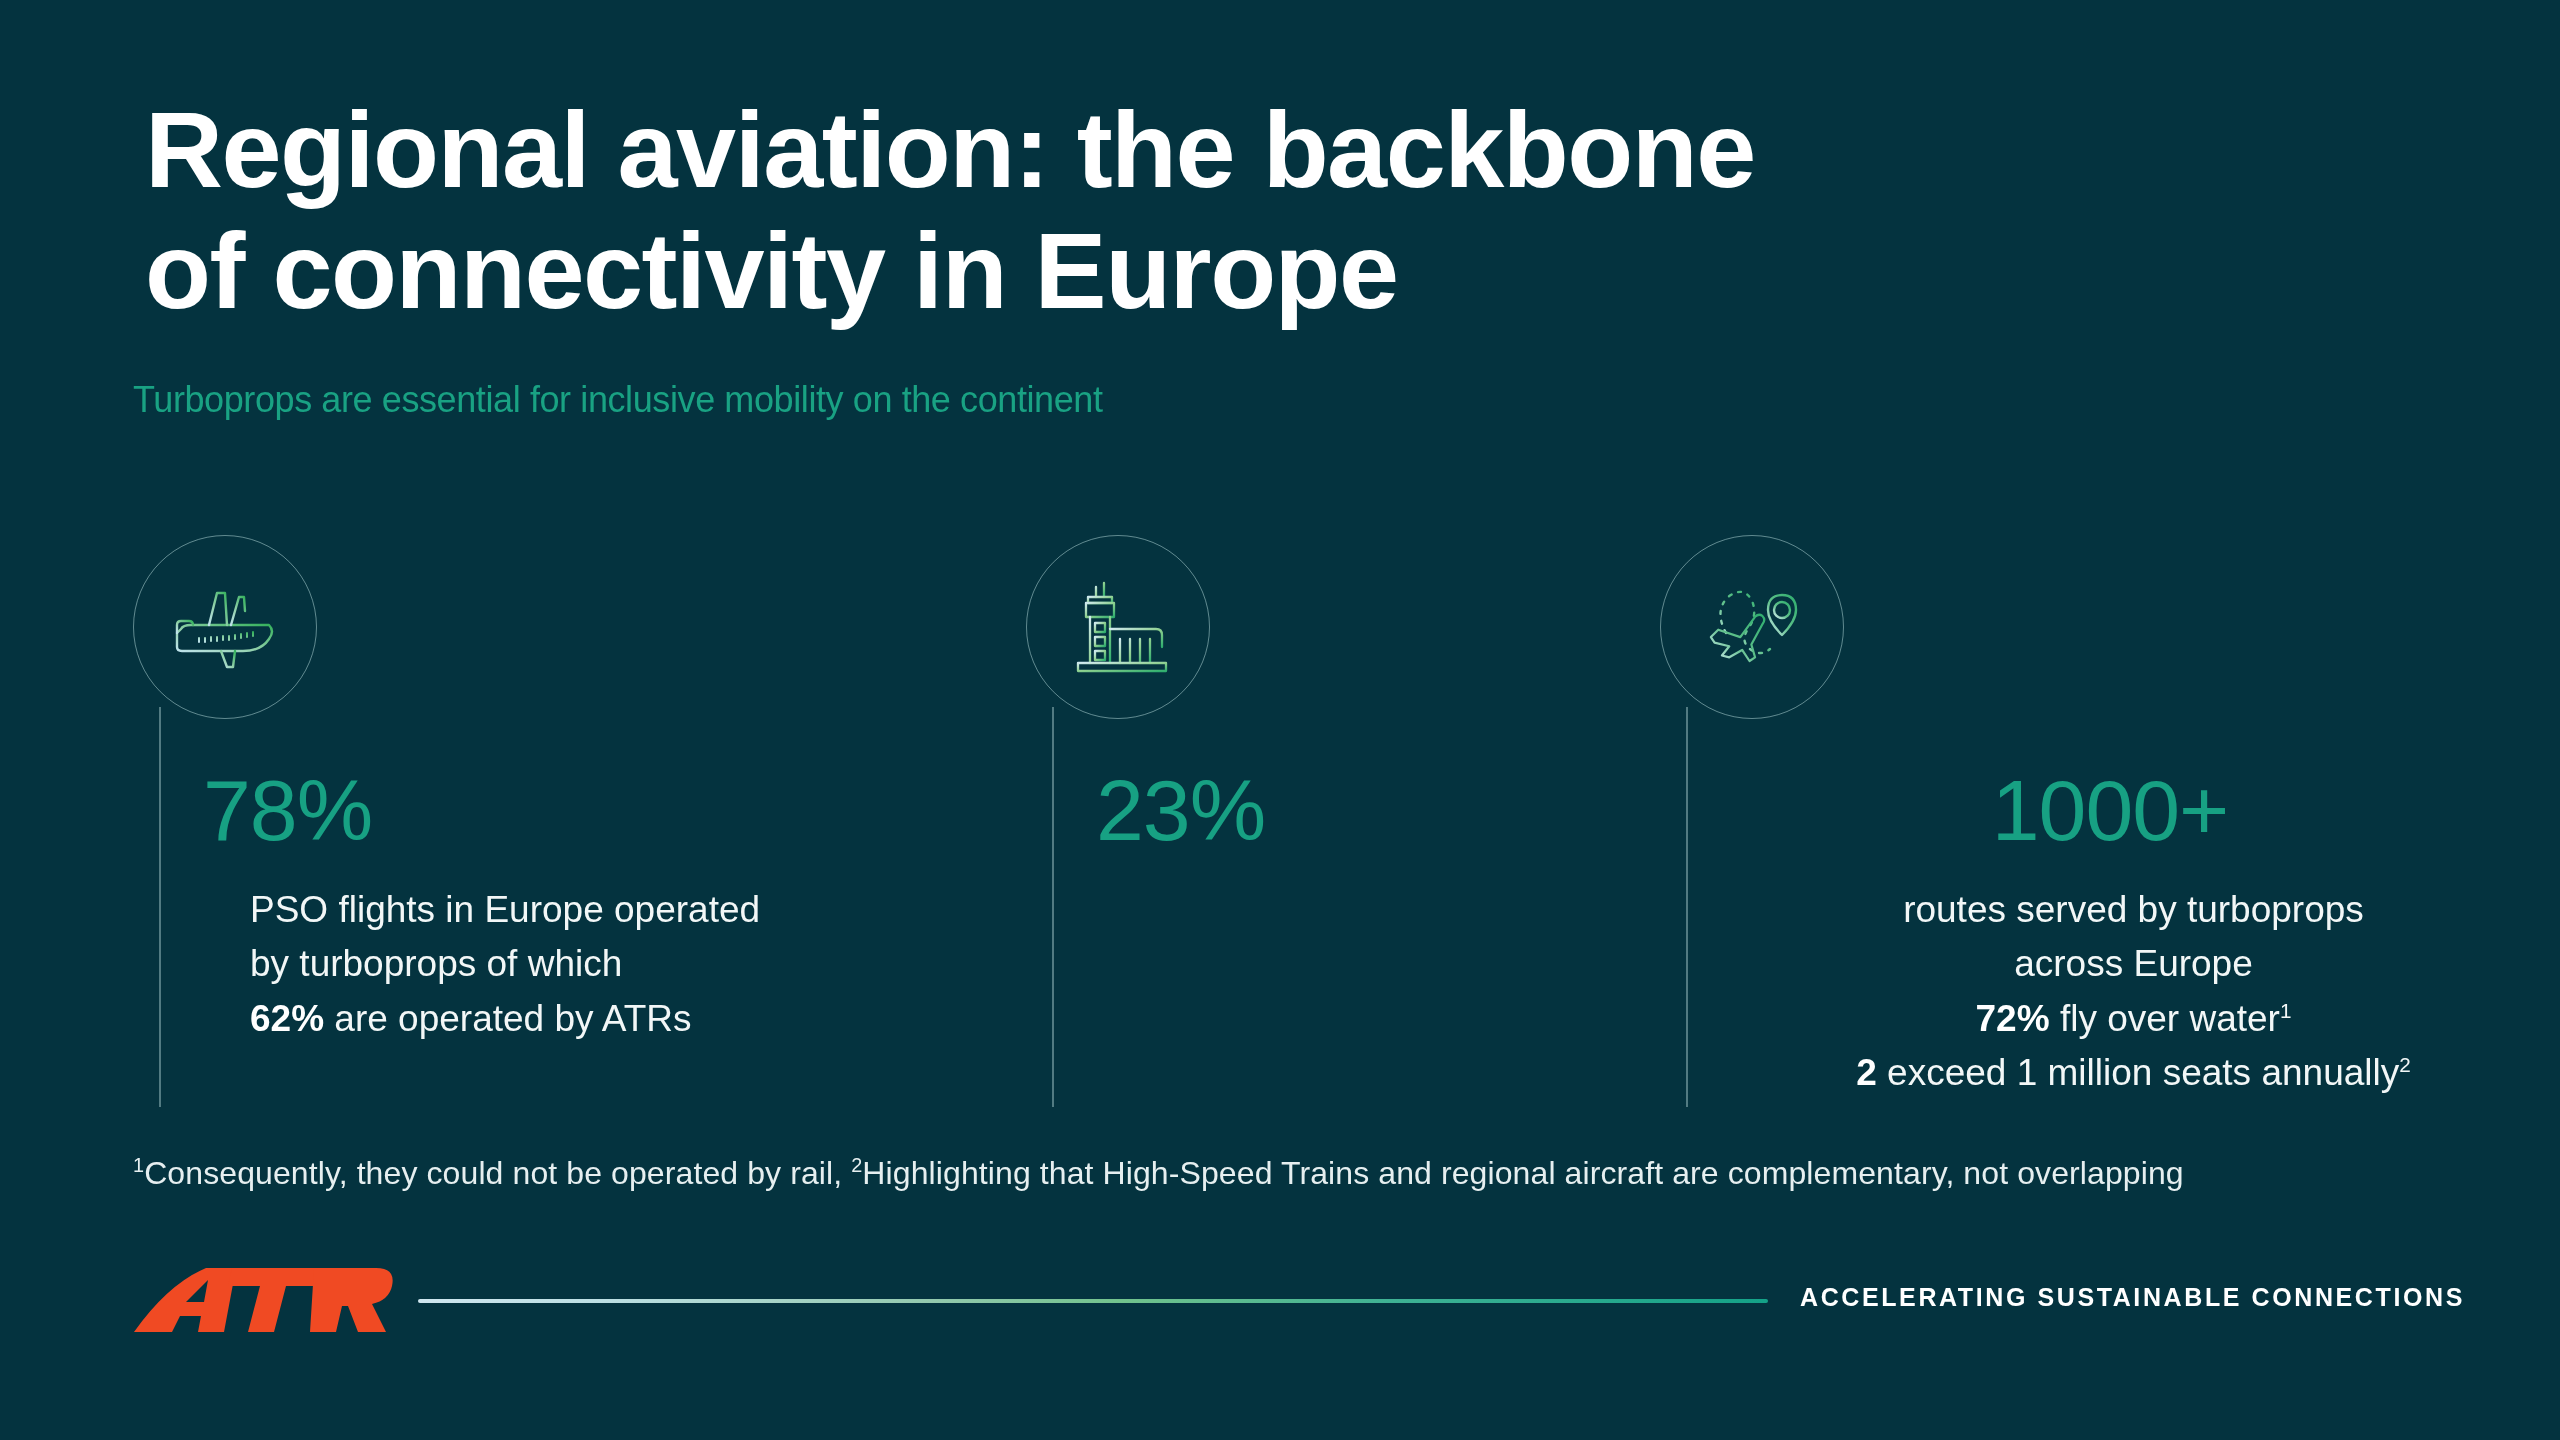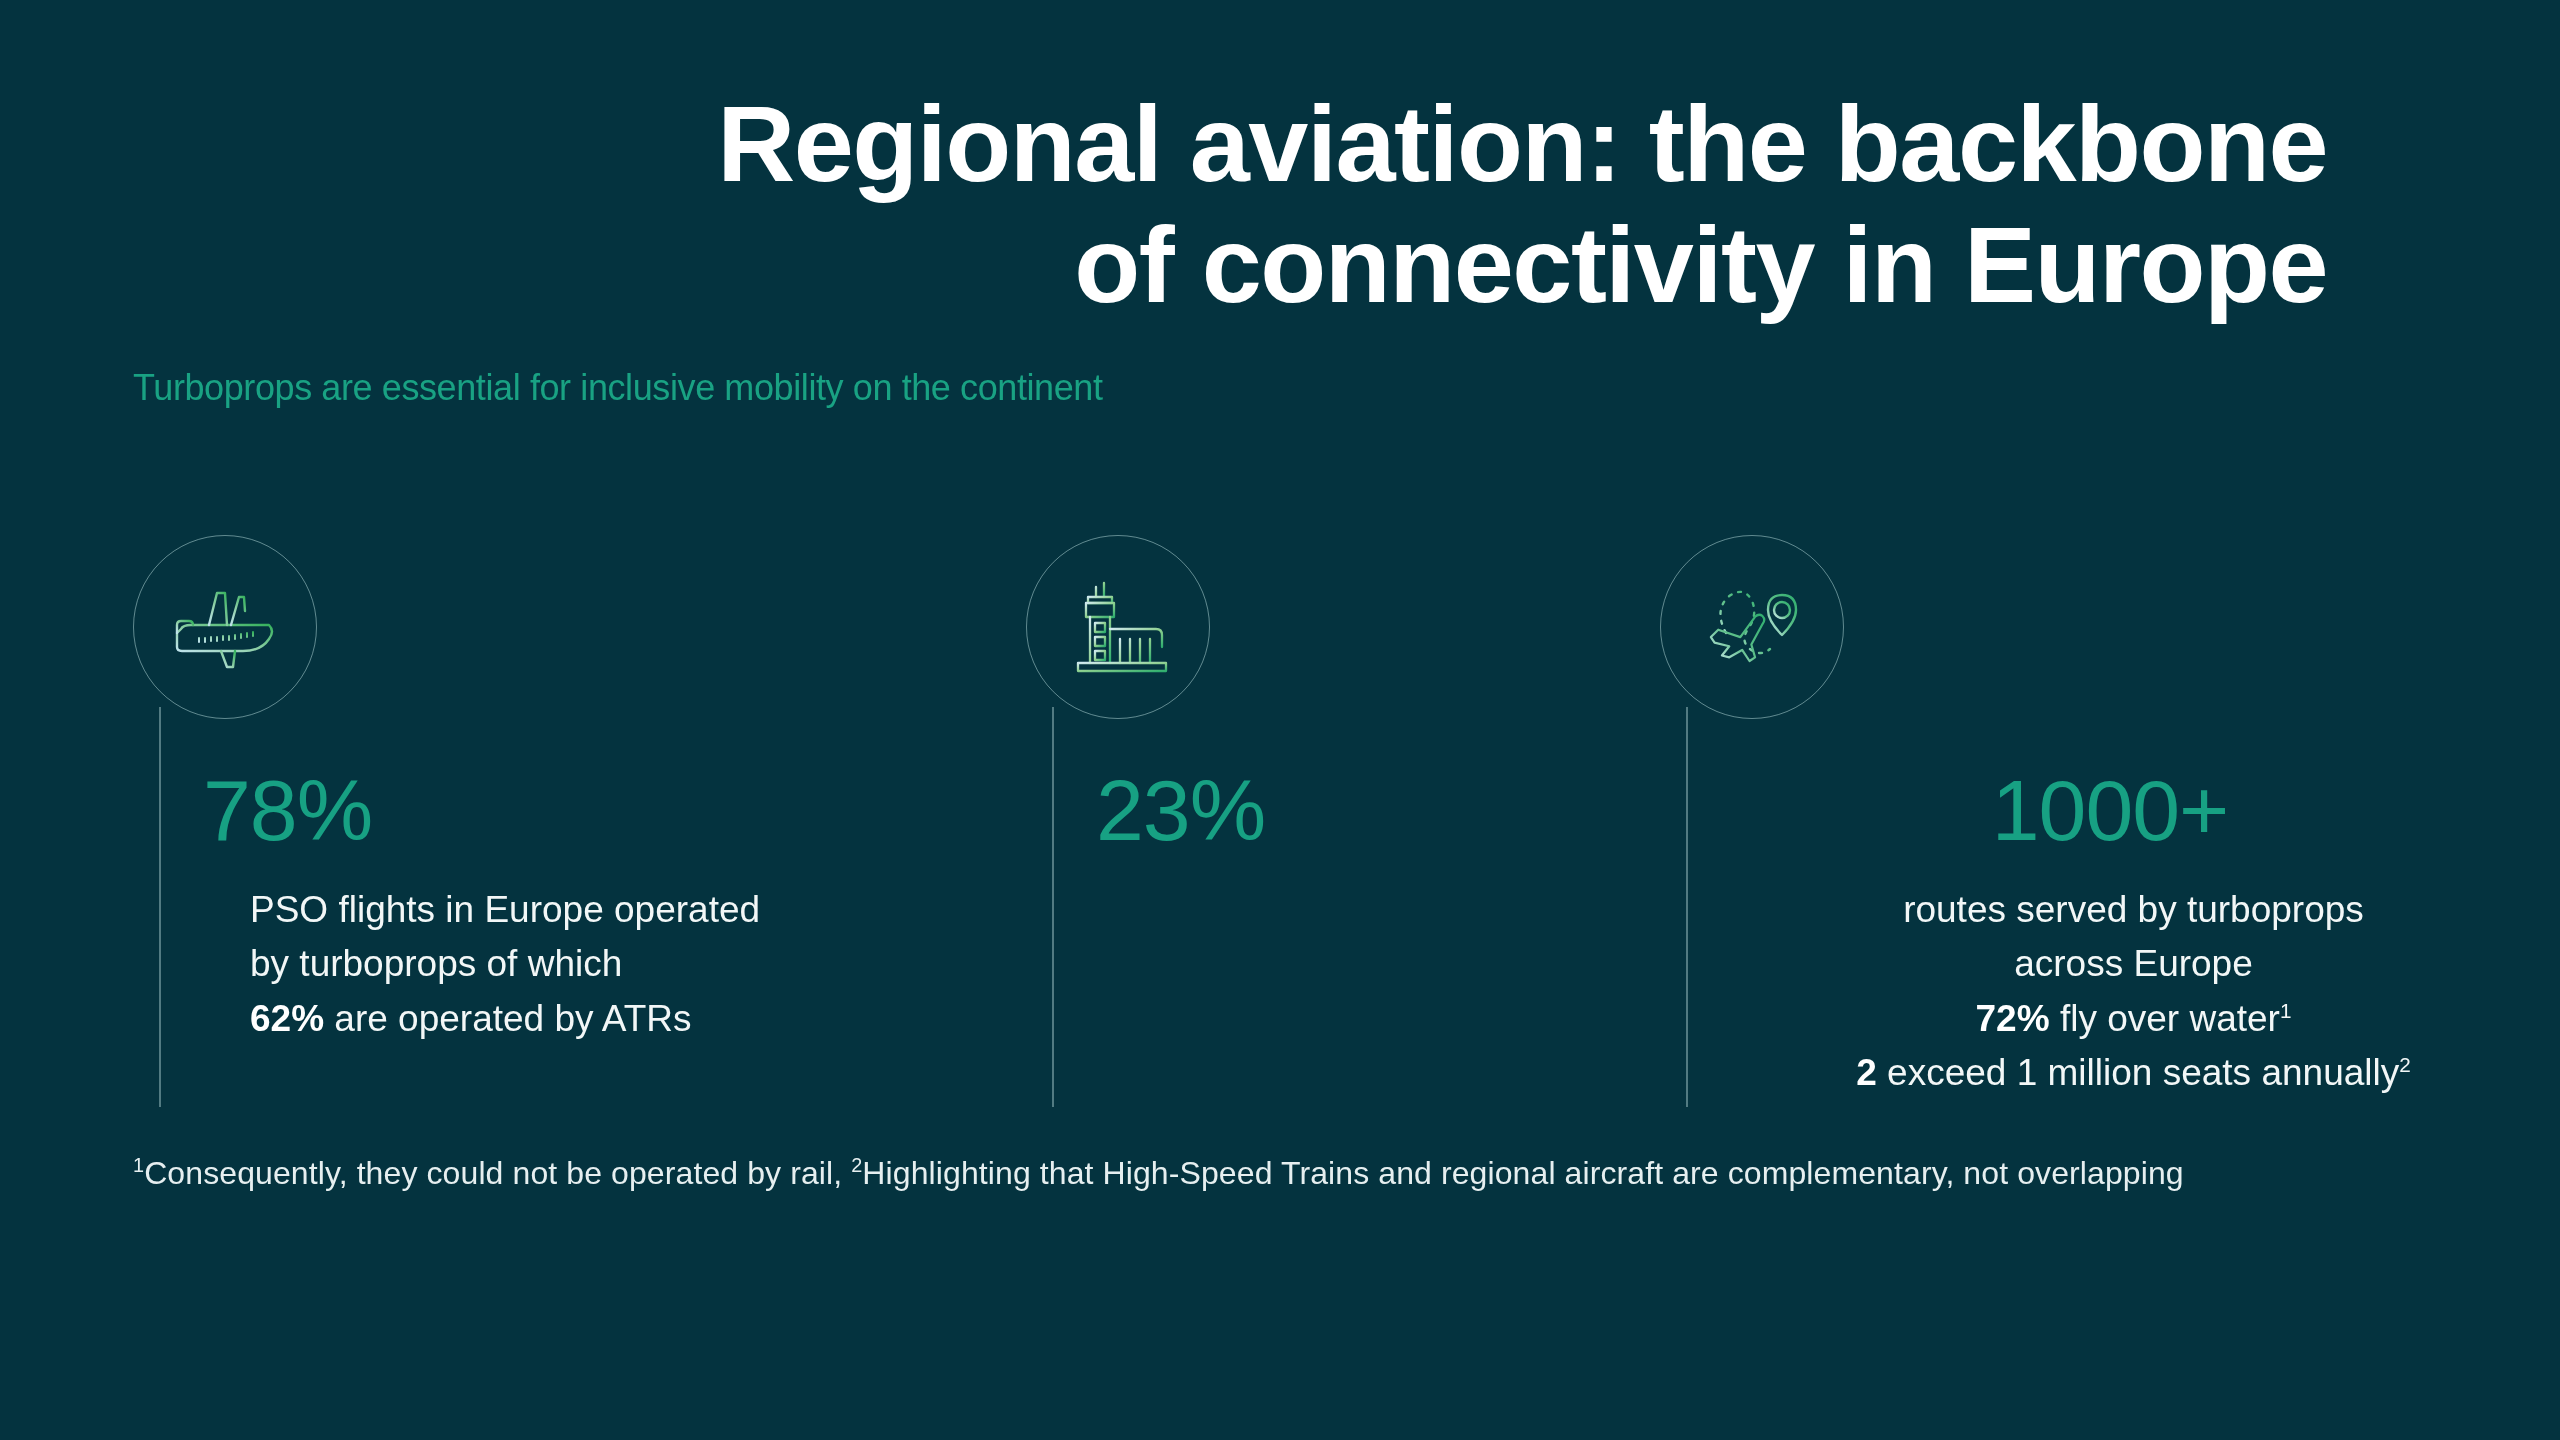--- a/index.html
+++ b/index.html
@@ -14,23 +14,22 @@
   .stage{position:absolute;inset:0;}
 
   
   .header{position:absolute;left:133px;top:78px;width:2200px;}
   .title{
     color:#ffffff;
     font-size:108px;
     font-weight:700;
     line-height:1.12;
     letter-spacing:-1.5px;
-    margin:6px;
+    margin:12px;
     white-space:pre-line;
-    text-align:right;
   }
   .subtitle{
     color:#19a283;
     font-size:36px;
     font-weight:400;
     line-height:1.2;
     margin:0;
     padding-top:34px;
     letter-spacing:-0.4px;
   }
@@ -235,14 +234,27 @@
           </p>
       </div>
     </div>
 
   </div>
 
   <div class="footnote">
     <sup>1</sup><span>Consequently, they could not be operated by rail, </span><sup>2</sup><span>Highlighting that High-Speed Trains and regional aircraft are complementary, not overlapping</span>
   </div>
 
+  <div class="footer">
+    <div class="logo">
+      <svg width="270" height="78" viewBox="0 0 270 78">
+        <g fill="#f04a23">
+          <path d="M6 70 Q40 22 78 6 L108 6 L96 70 L70 70 L73 54 L52 54 L44 70 Z M58 40 L76 40 L80 18 Z"></path>
+          <path d="M104 6 L190 6 L186 24 L158 24 L146 70 L120 70 L132 24 L100 24 Z"></path>
+          <path d="M186 6 L248 6 Q268 6 264 24 Q261 38 244 42 L258 70 L230 70 L220 44 L214 44 L208 70 L182 70 Z M220 20 L238 20 Q244 20 243 26 Q242 31 236 31 L217 31 Z"></path>
+        </g>
+      </svg>
+    </div>
+    <div class="rule"></div>
+    <div class="tagline">ACCELERATING SUSTAINABLE CONNECTIONS</div>
+  </div>
 
 </div>
 
 </body></html>

